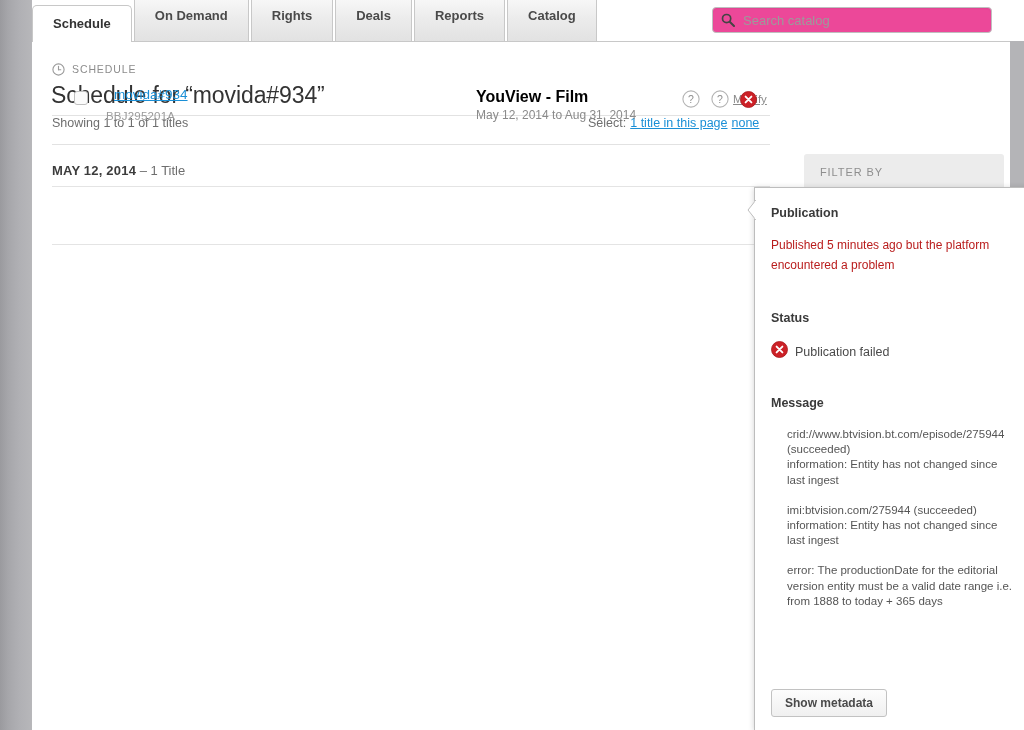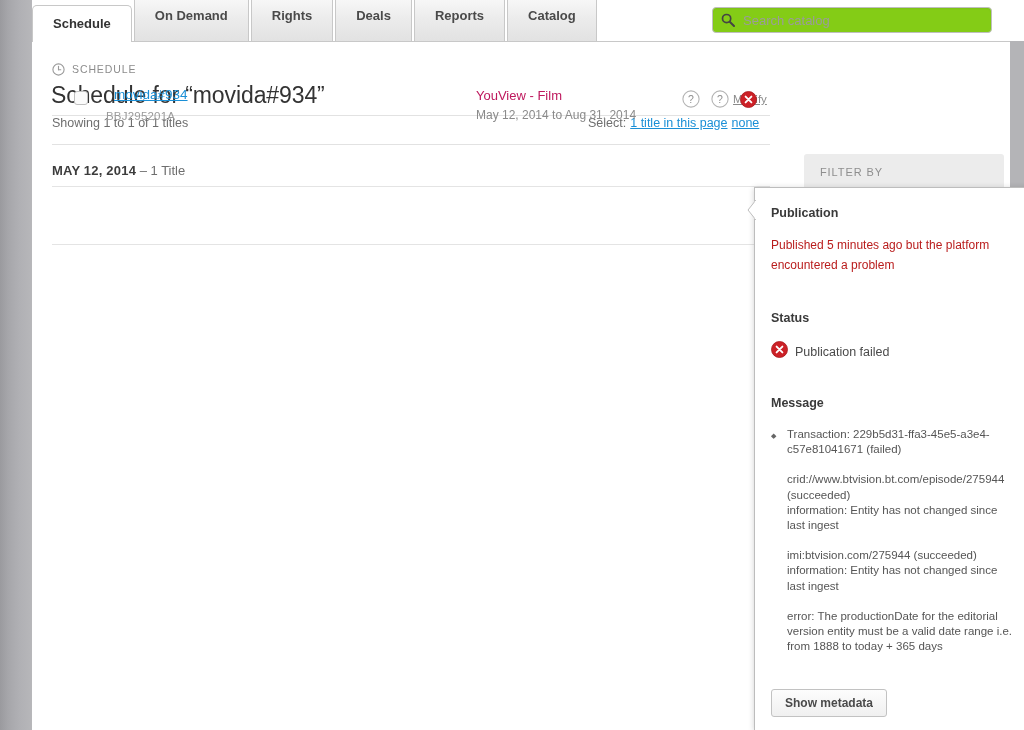--- a/index.html
+++ b/index.html
@@ -84,21 +84,21 @@
   
   .search-wrap {
     position: absolute;
     left: 680px; top: 7px;
     width: 280px; height: 26px;
   }
   .search-box {
     width: 280px; height: 26px;
     border: 1px solid #bfbfbf;
     border-radius: 4px;
-    background: #84cc16;
+    background: #ec4899;
     display: flex;
     align-items: center;
     padding-left: 8px;
     box-shadow: inset 0 1px 2px rgba(0,0,0,0.06);
   }
   .search-icon { width: 14px; height: 14px; flex: 0 0 14px; margin-right: 6px; }
   .search-input {
     border: none; outline: none;
     flex: 1;
     font-size: 13px;
@@ -237,23 +237,23 @@
   .row-sub {
     position: absolute;
     left: 74px; top: 68px;
     font-size: 11.5px;
     color: #9a9a9a;
     letter-spacing: 0.2px;
   }
   .row-platform {
     position: absolute;
     left: 444px; top: 46px;
-    font-size: 13px;
-    font-weight: normal;
-    color: #be185d;
+    font-size: 16px;
+    font-weight: bold;
+    color: #000000;
   }
   .row-dates {
     position: absolute;
     left: 444px; top: 66px;
     font-size: 12px;
     color: #8a8a8a;
   }
   .row-icons {
     position: absolute;
     left: 650px; top: 48px;
@@ -540,23 +540,20 @@
           <circle cx="8.5" cy="8.5" r="8" fill="none" stroke="#a8161b" stroke-width="0.8"></circle>
           <path d="M5.6 5.6 L11.4 11.4 M11.4 5.6 L5.6 11.4" stroke="#ffffff" stroke-width="1.9" stroke-linecap="round"></path>
         </svg>
       </span>
       <span class="status-line-text">Publication failed</span>
     </div>
 
     <div class="pop-h pop-h-message">Message</div>
 
     <ul class="msg-list">
-      <li class="msg-item">
-        <span>Transaction: 229b5d31-ffa3-45e5-a3e4-c57e81041671 (failed)</span>
-      </li>
       <li class="msg-block">
         <span class="sub">crid://www.btvision.bt.com/episode/275944 (succeeded)</span>
         <span class="sub">information: Entity has not changed since last ingest</span>
       </li>
       <li class="msg-block">
         <span class="sub">imi:btvision.com/275944 (succeeded)</span>
         <span class="sub">information: Entity has not changed since last ingest</span>
       </li>
       <li class="msg-block">
         <span class="sub">error: The productionDate for the editorial version entity must be a valid date range i.e. from 1888 to today + 365 days</span>

